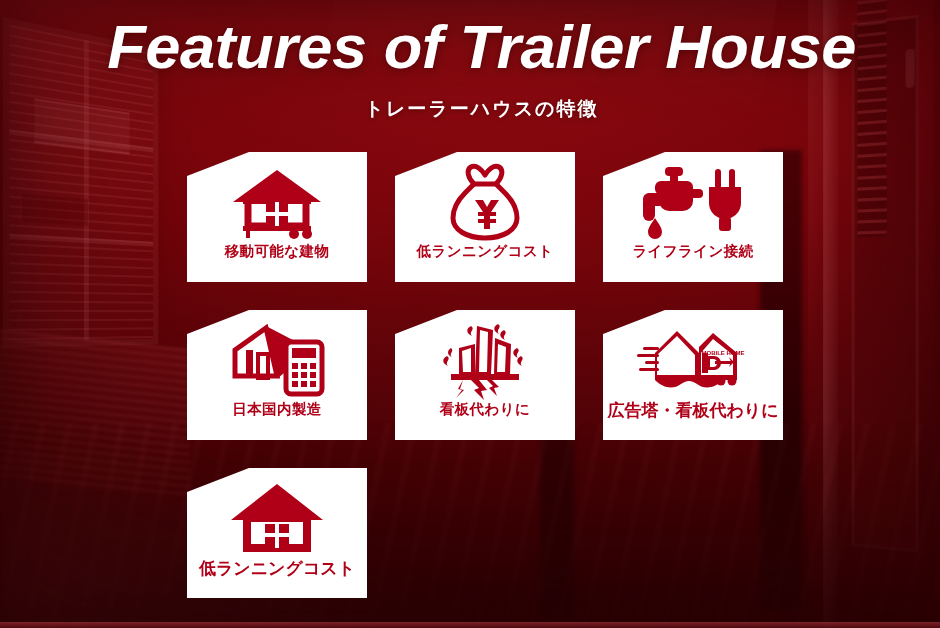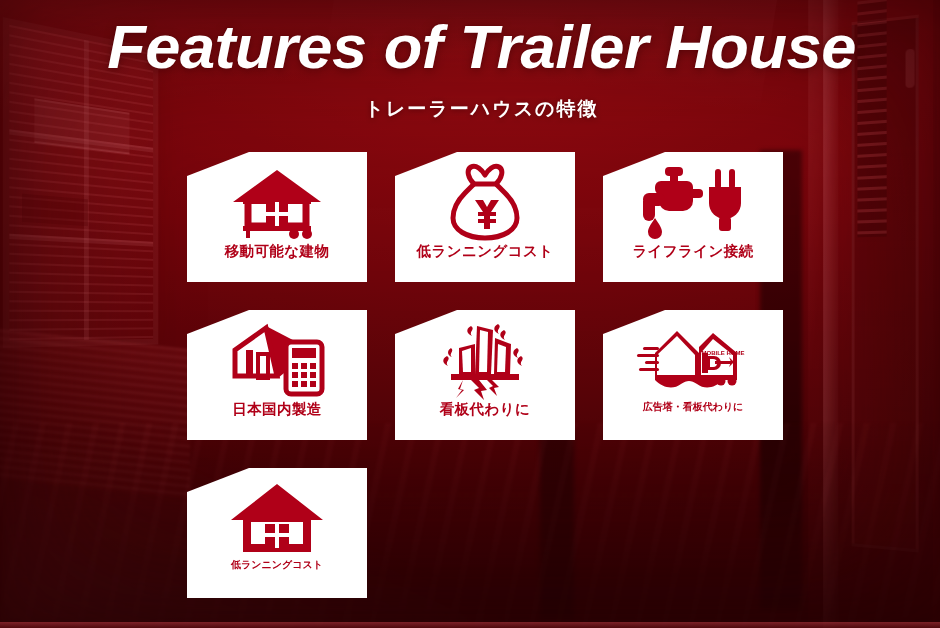--- a/index.html
+++ b/index.html
@@ -184,21 +184,21 @@
   .icon-wrap svg{display:block;}
   .card-label{
     color:#b00018;
     font-size:14.5px;
     font-weight:bold;
     letter-spacing:.4px;
     line-height:1;
     text-align:center;
     white-space:nowrap;
   }
-  .card-label.tight{font-size:10px;letter-spacing:0;}
+  .card-label.tight{font-size:17px;letter-spacing:0;}
 </style>
 </head>
 <body>
 
 <div id="stage">
 
   <div class="bg-layer bg-base"></div>
   <div class="bg-layer bg-ceiling"></div>
 
   <div class="win-left">

